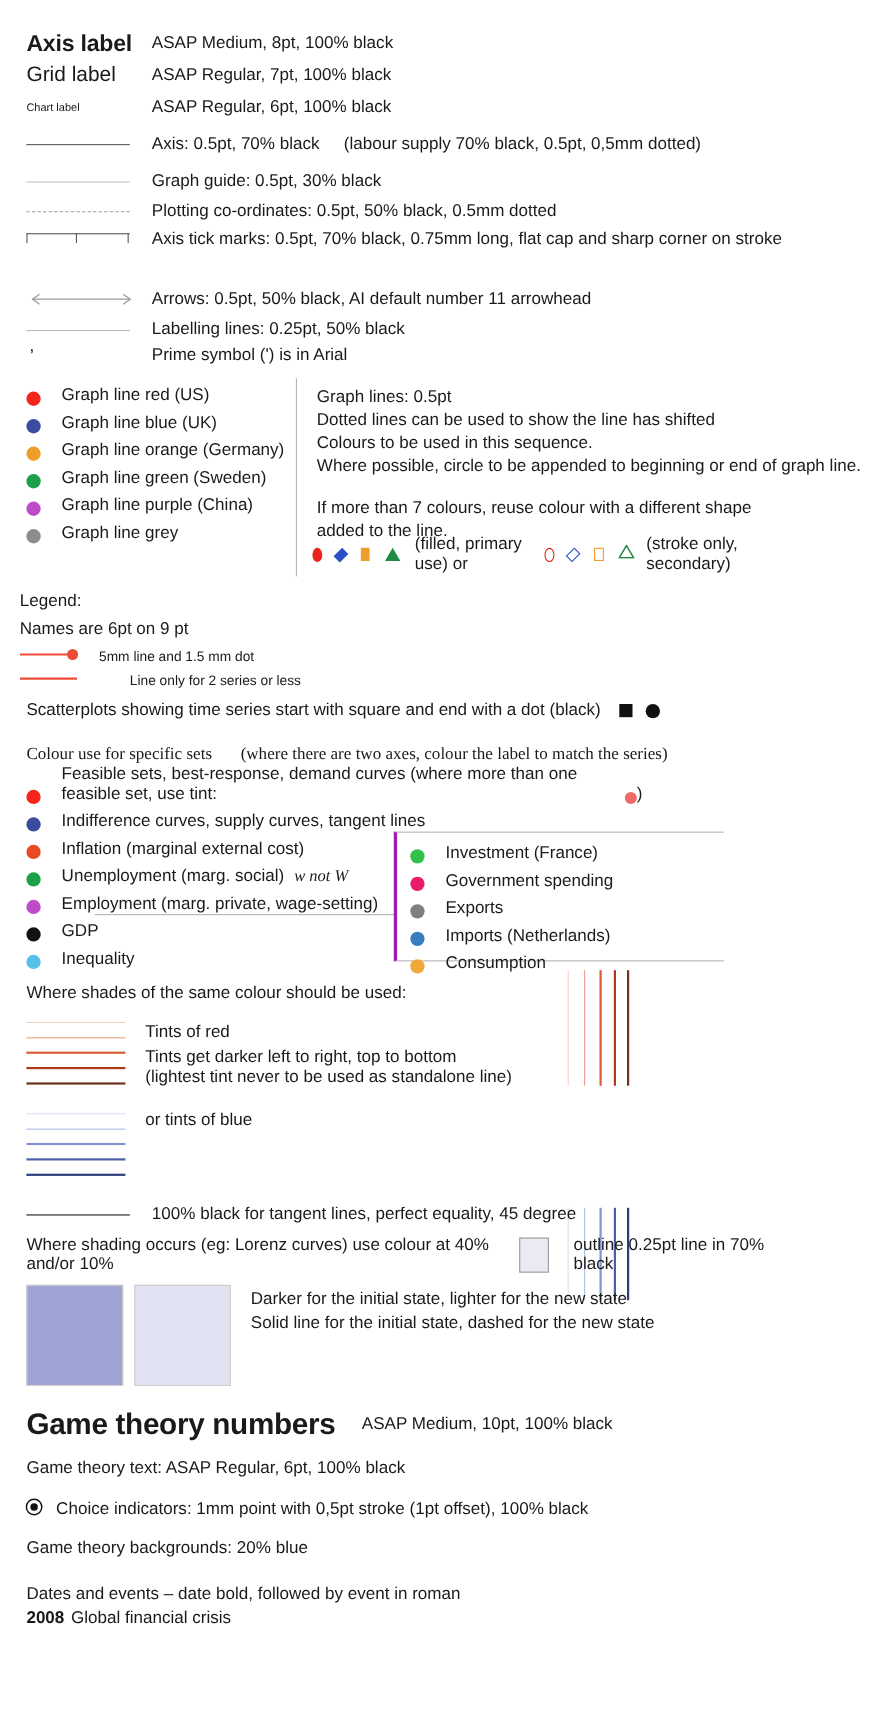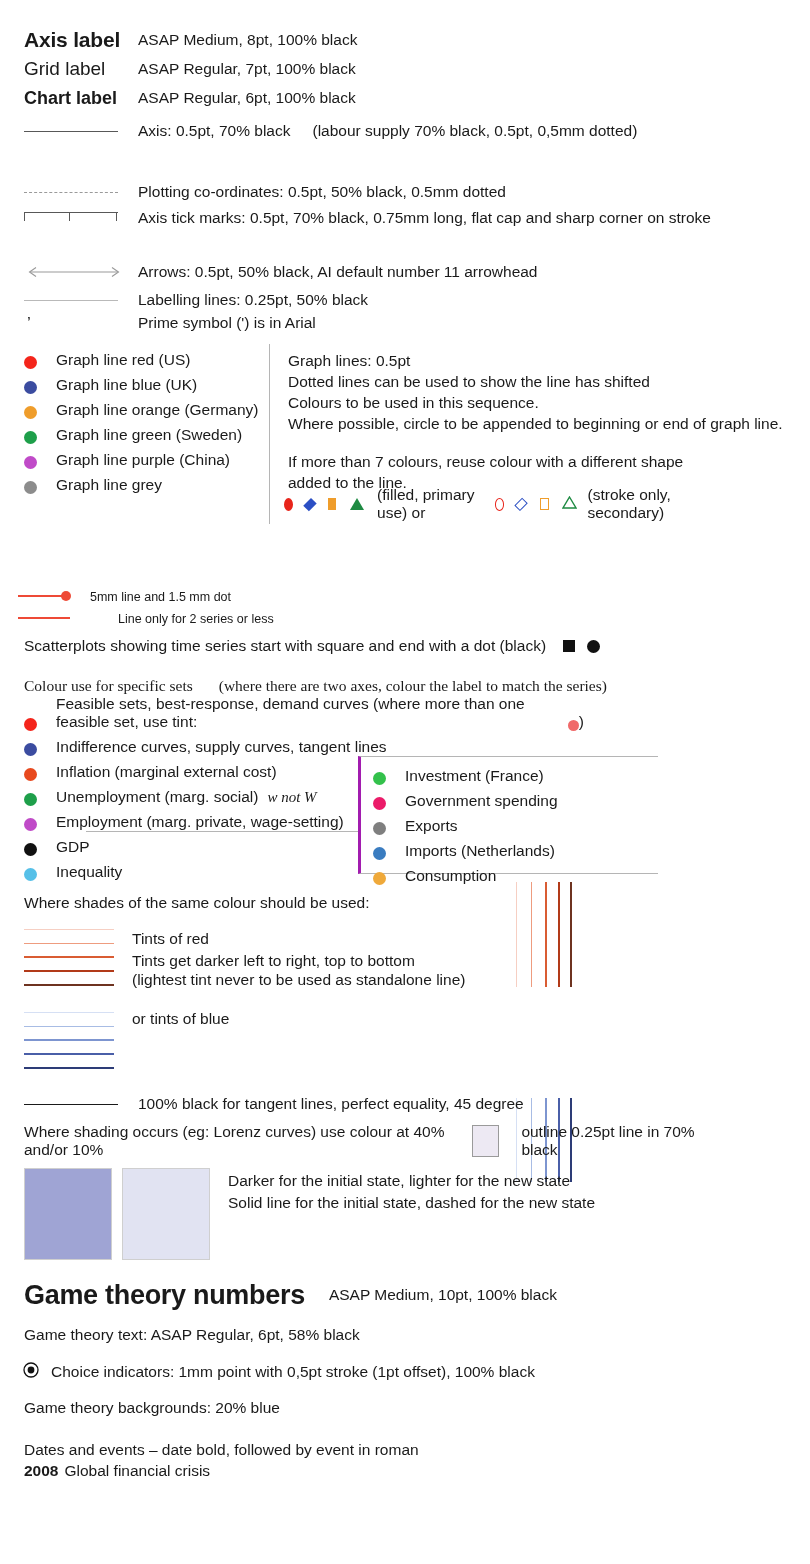--- a/index.html
+++ b/index.html
@@ -10,21 +10,21 @@
     font-family: "Liberation Sans", sans-serif;
     color: #1a1a1a;
     position: relative;
     overflow: hidden;
   }
   .page { position: relative; width: 702px; height: 1564px; }
 
   
   .t-axis-label   { font-size: 21px; font-weight: bold; letter-spacing: -.2px; }
   .t-grid-label   { font-size: 19px; }
-  .t-chart-label  { font-size: 18px; font-weight: bold; }
+  .t-chart-label  { font-size: 10px; }
   .t-spec         { font-size: 15.5px; }
   .t-body         { font-size: 15.5px; }
   .t-small        { font-size: 12.5px; }
   .t-h2           { font-size: 27px; font-weight: bold; letter-spacing: -.3px; }
 
   
   .row { display: flex; align-items: center; }
   .abs { position: absolute; }
 
   
@@ -94,20 +94,26 @@
 
   <div class="abs row" style="left:24px; top:121px; width:770px; height:20px;">
     <div class="sample">
         <div class="ln ln-axis"></div>
       </div>
     <div class="desc t-spec">
       <span>Axis: 0.5pt,  70% black</span><span style="display:inline-block;width:22px"></span><span>(labour supply 70% black, 0.5pt, 0,5mm dotted)</span>
     </div>
   </div>
 
+  <div class="abs row" style="left:24px; top:155px; width:770px; height:20px;">
+    <div class="sample">
+        <div class="ln ln-guide"></div>
+      </div>
+    <div class="desc t-spec">Graph guide: 0.5pt, 30% black</div>
+  </div>
 
   <div class="abs row" style="left:24px; top:182px; width:770px; height:20px;">
     <div class="sample">
         <div class="ln ln-dotted"></div>
       </div>
     <div class="desc t-spec">Plotting co-ordinates: 0.5pt, 50% black, 0.5mm dotted</div>
   </div>
 
   <div class="abs row" style="left:24px; top:208px; width:770px; height:20px;">
     <div class="sample">
@@ -197,20 +203,24 @@
     <span class="shape-diamond" style="background:transparent; border:1.5px solid #2B4FC4; margin-left:13px;"></span>
     <span class="shape-square" style="background:transparent; border:1.5px solid #EF9D2B; margin-left:14px;"></span>
     <span style="margin-left:13px; display:inline-block;">
       <svg width="15" height="13" viewBox="0 0 15 13">
           <polygon points="7.5,1 14,12 1,12" fill="none" stroke="#1E8A42" stroke-width="1.4"></polygon>
         </svg>
     </span>
     <span class="t-body" style="margin-left:11px;">(stroke only, secondary)</span>
   </div>
 
+  <div class="abs" style="left:18px; top:538px; width:700px;">
+    <div class="t-body">Legend:</div>
+    <div class="t-body" style="margin-top:7px;">Names are 6pt on 9 pt</div>
+  </div>
   <div class="abs row" style="left:18px; top:588px; height:18px;">
     <span style="display:inline-block;">
       <svg width="58" height="12" viewBox="0 0 58 12">
         <line x1="0" y1="6" x2="44" y2="6" stroke="#EE4A36" stroke-width="2"></line>
         <circle cx="48" cy="6" r="5" fill="#EE4A36"></circle>
       </svg>
     </span>
     <span class="t-small" style="margin-left:14px;">5mm line and 1.5 mm dot</span>
   </div>
   <div class="abs row" style="left:18px; top:610px; height:18px;gap:28px;">
@@ -347,21 +357,21 @@
 
   <div class="abs sw-box" style="left:24px; top:1168px; background:#9FA4D4;"></div>
   <div class="abs sw-box" style="left:122px; top:1168px; background:#E1E3F2;"></div>
   <div class="abs t-body" style="left:228px; top:1172px;">Darker for the initial state, lighter for the new state</div>
   <div class="abs t-body" style="left:228px; top:1194px;">Solid line for the initial state, dashed for the new state</div>
 
   <div class="abs row" style="left:24px; top:1278px; height:34px;">
     <span class="t-h2">Game theory numbers</span>
     <span class="t-body" style="margin-left:24px;">ASAP Medium, 10pt, 100% black</span>
   </div>
-  <div class="abs t-body" style="left:24px; top:1326px;">Game theory text: ASAP Regular, 6pt, 58% black</div>
+  <div class="abs t-body" style="left:24px; top:1326px;">Game theory text: ASAP Regular, 6pt, 100% black</div>
 
   <div class="abs row" style="left:22px; top:1362px; height:20px;">
     <span style="display:inline-block;">
       <svg width="18" height="18" viewBox="0 0 18 18">
         <circle cx="9" cy="9" r="7" fill="none" stroke="#111111" stroke-width="1.3"></circle>
         <circle cx="9" cy="9" r="3.4" fill="#111111"></circle>
       </svg>
     </span>
     <span class="t-body" style="margin-left:11px;">Choice indicators: 1mm point with 0,5pt stroke (1pt offset), 100% black</span>
   </div>

